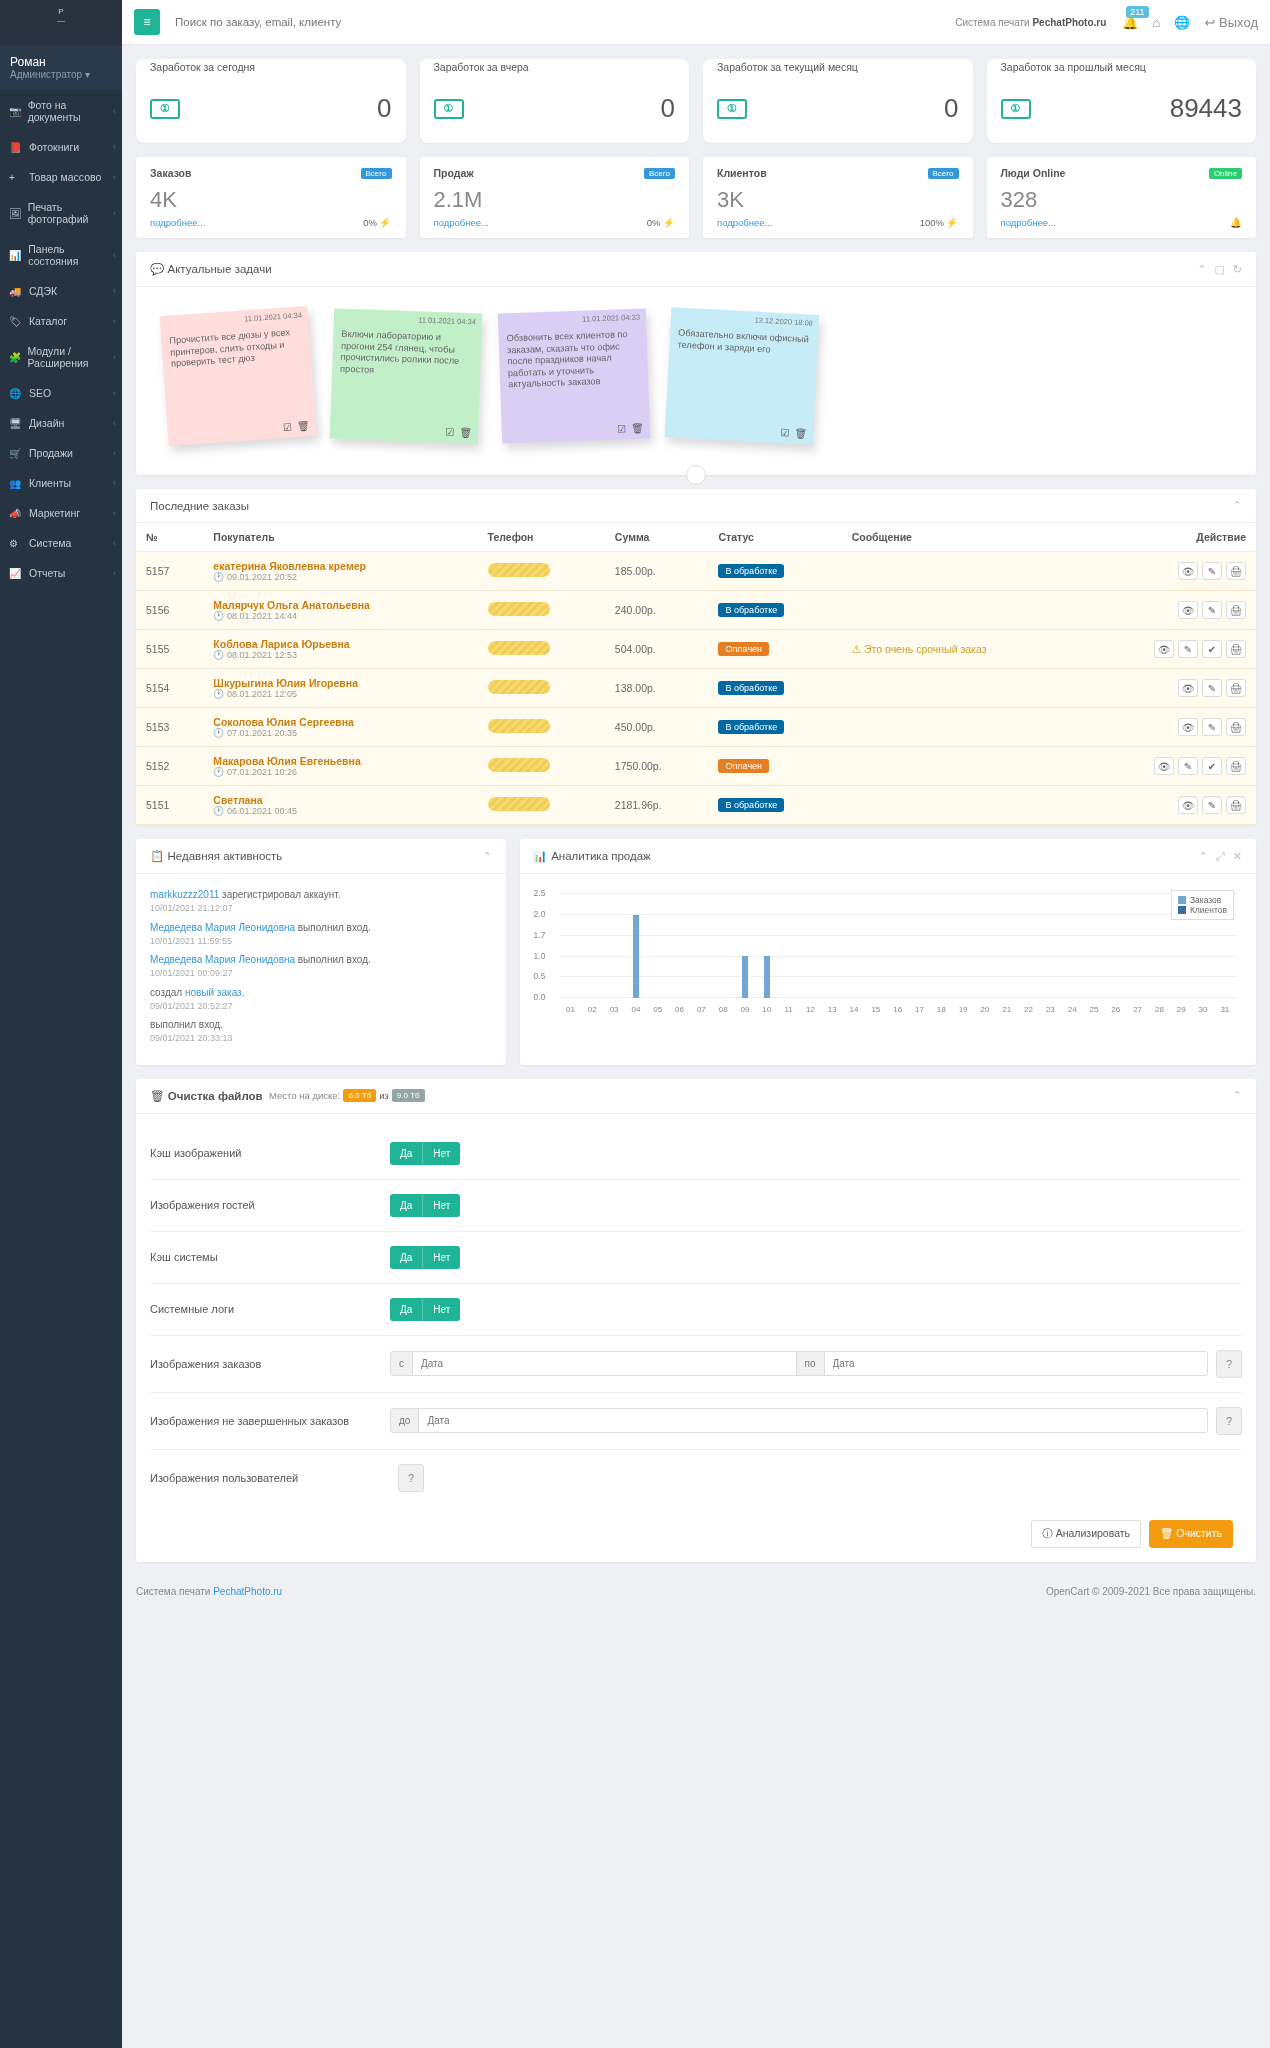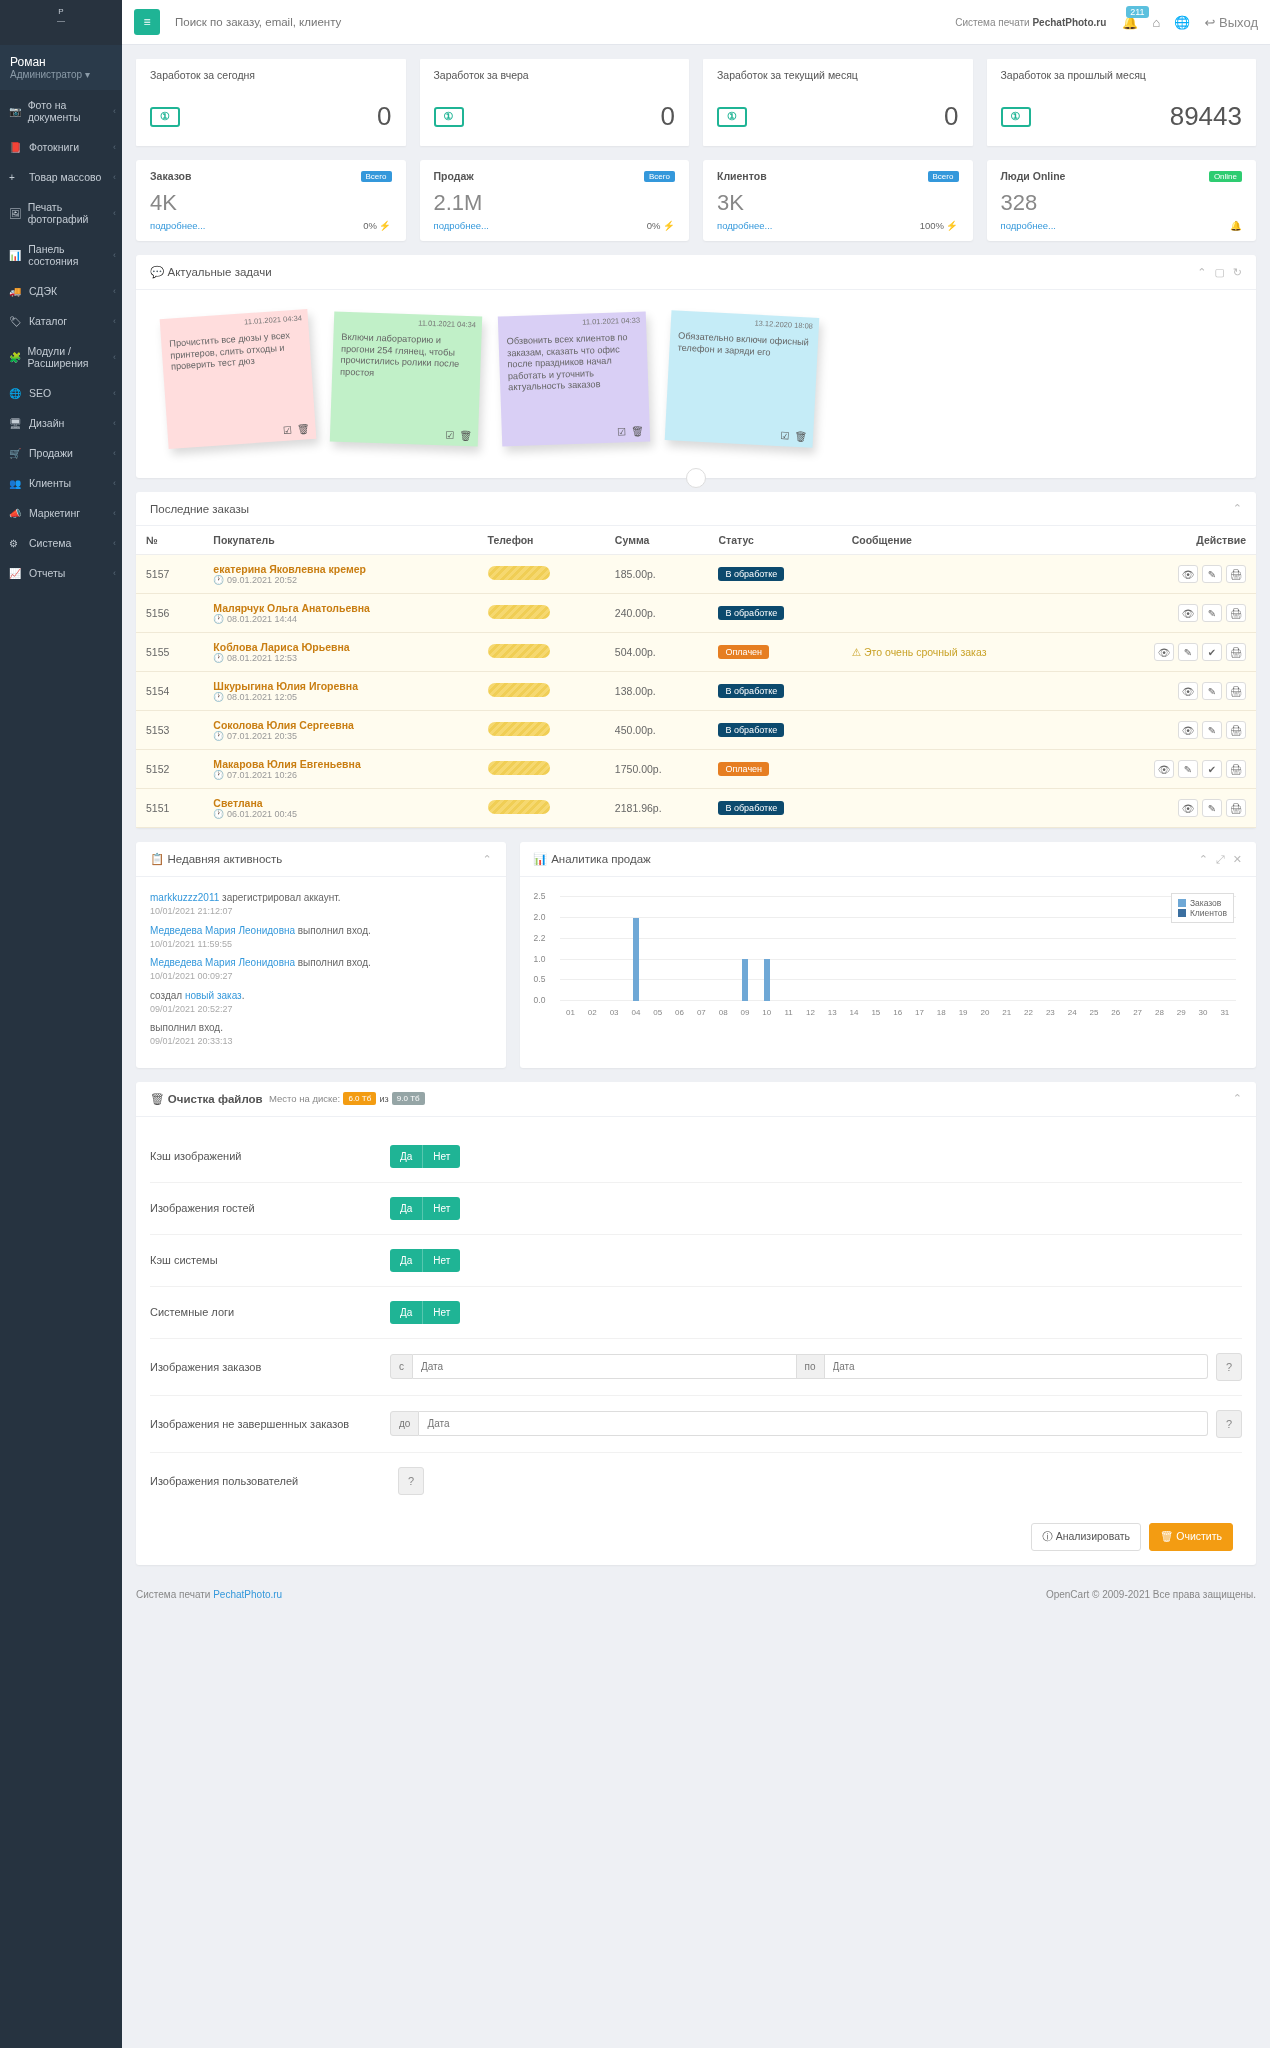--- a/index.html
+++ b/index.html
@@ -18,21 +18,21 @@
 #header .menu-toggle{width:26px;height:26px;background:#1fb495;color:#fff;border-radius:3px;display:flex;align-items:center;justify-content:center;margin-right:10px;cursor:pointer}
 #header input{border:none;flex:0 0 240px;font-size:11.5px;padding:5px;outline:none}
 #header .spacer{flex:1}
 #header .meta{font-size:10px;color:#888}
 #header .meta b{color:#555}
 #header .icons{display:flex;align-items:center;gap:14px;margin-left:16px;color:#888;font-size:13px}
 #header .bell{position:relative}
 #header .badge{position:absolute;top:-9px;right:-10px;background:#5bc0de;color:#fff;font-size:9px;padding:1px 4px;border-radius:3px}
 #page{padding:14px}
 .row{display:flex;gap:14px}
-.stat-card{flex:1;background:#fff;border-radius:1px;box-shadow:0 1px 2px rgba(0,0,0,0.05);padding:10px 14px 14px;min-height:84px}
+.stat-card{flex:1;background:#fff;border-radius:8px;box-shadow:0 1px 2px rgba(0,0,0,0.05);padding:2px 14px 14px;min-height:84px}
 .stat-card .title{font-size:10.5px;color:#555;margin-bottom:10px;min-height:22px}
 .stat-card .body{display:flex;align-items:center;justify-content:space-between}
 .stat-card .icon{width:30px;height:20px;border:2px solid #1fb495;border-radius:3px;position:relative;color:#1fb495;display:flex;align-items:center;justify-content:center;font-size:11px;font-weight:bold}
 .stat-card .value{font-size:26px;color:#555}
 .stat2{flex:1;background:#fff;border-radius:3px;box-shadow:0 1px 2px rgba(0,0,0,0.05);padding:10px 14px}
 .stat2 .hd{display:flex;justify-content:space-between;align-items:center;margin-bottom:8px}
 .stat2 .hd b{font-size:10.5px;color:#555;font-weight:600}
 .stat2 .hd .chip{font-size:8px;padding:1px 5px;border-radius:2px;color:#fff}
 .chip-blue{background:#3498db}.chip-green{background:#2ecc71}
 .stat2 .val{font-size:22px;color:#888}
@@ -54,21 +54,21 @@
 .note.b{transform:rotate(3deg);background:#c5ecf7}
 .circle-add{position:absolute;left:50%;bottom:-10px;transform:translateX(-50%);width:20px;height:20px;border:1px solid #ddd;border-radius:50%;background:#fff}
 table.orders{width:100%;border-collapse:collapse;font-size:10.5px}
 table.orders th{text-align:left;padding:8px 10px;color:#555;font-weight:600;border-bottom:1px solid #eee}
 table.orders td{padding:8px 10px;border-bottom:1px solid #f0e9d6;vertical-align:middle}
 table.orders tr.ordr{background:#fffcef}
 table.orders .cust{color:#c97e12;font-weight:600}
 table.orders .dt{font-size:9px;color:#999}
 table.orders .phone{display:inline-block;width:62px;height:14px;background:#f6d86f;border-radius:7px;filter:blur(0.5px);background-image:repeating-linear-gradient(-45deg,#f6d86f,#f6d86f 3px,#f0ce55 3px,#f0ce55 6px)}
 .status{display:inline-block;padding:2px 7px;border-radius:3px;color:#fff;font-size:9px}
-.st-proc{background:#0c4a6e}.st-paid{background:#e67e22}
+.st-proc{background:#0369a1}.st-paid{background:#e67e22}
 .actions{display:flex;gap:4px;justify-content:flex-end}
 .actbtn{width:20px;height:18px;background:#fff;border:1px solid #ddd;border-radius:3px;display:flex;align-items:center;justify-content:center;font-size:10px;cursor:pointer}
 .warn{color:#c9a227}
 .two{display:flex;gap:14px;margin-top:14px}
 .two>.panel{margin-top:0}
 .two>.panel:first-child{flex:0 0 33%}
 .two>.panel:last-child{flex:1}
 .activity{font-size:10px;line-height:1.4}
 .activity .item{margin-bottom:6px}
 .activity a{color:#3498db;text-decoration:none}
@@ -489,21 +489,21 @@
           <span class="ic">✕</span>
         </div>
         <div class="bd">
             <div class="chart" id="chart">
               <div class="ylab" style="top:84%">0.0</div>
               <div class="grid" style="top:84%"></div>
               <div class="ylab" style="top:68%">0.5</div>
               <div class="grid" style="top:68%"></div>
               <div class="ylab" style="top:52%">1.0</div>
               <div class="grid" style="top:52%"></div>
-              <div class="ylab" style="top:36%">2.2</div>
+              <div class="ylab" style="top:36%">1.7</div>
               <div class="grid" style="top:36%"></div>
               <div class="ylab" style="top:20%">2.0</div>
               <div class="grid" style="top:20%"></div>
               <div class="ylab" style="top:4%">2.5</div>
               <div class="grid" style="top:4%"></div>
               <div class="bars">
                 <div class="barcol"></div>
                 <div class="barcol"></div>
                 <div class="barcol"></div>
                 <div class="barcol">

